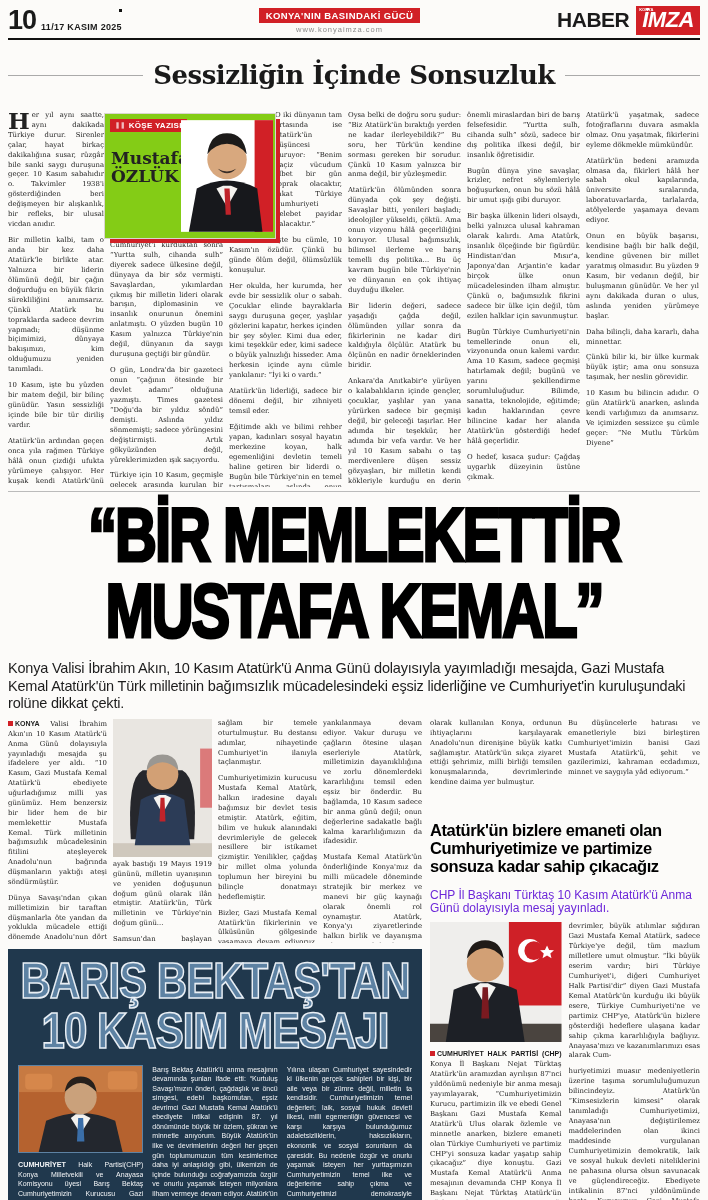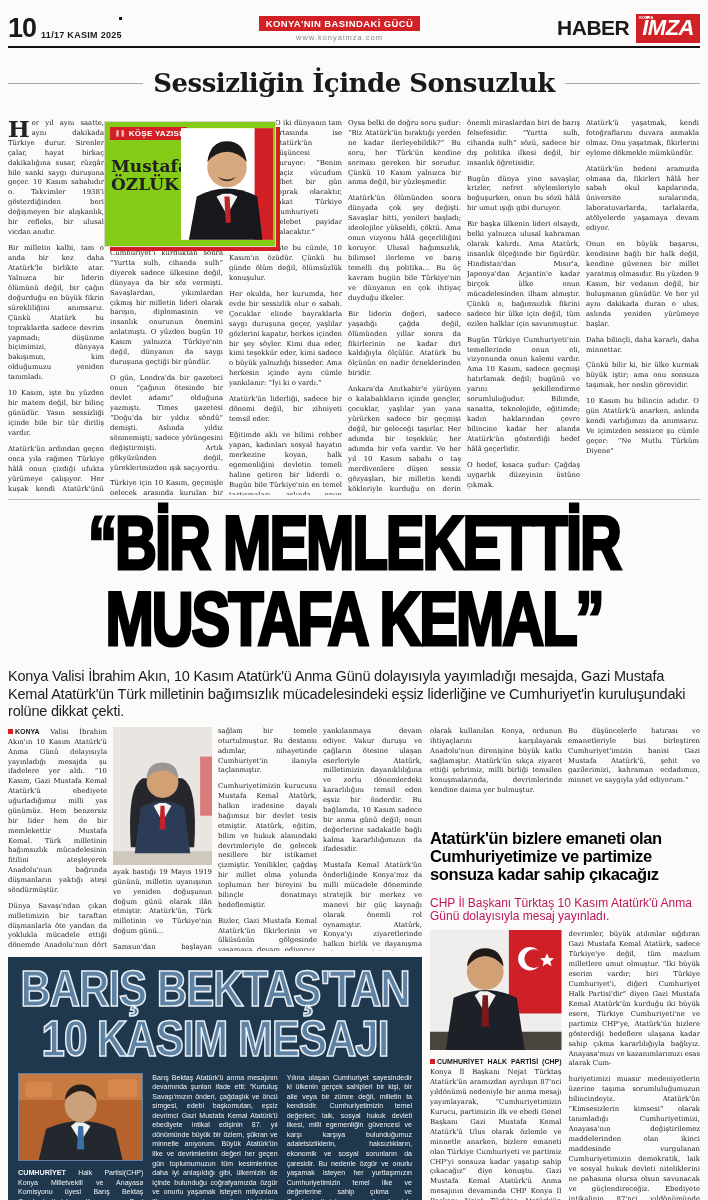--- a/index.html
+++ b/index.html
@@ -1,19 +1,19 @@
 <!DOCTYPE html>
 <html lang="tr"><head>
 <meta charset="utf-8">
 <style>
   html,body{margin:0;padding:0;background:#e8e8e8;}
   .page{width:708px;height:1200px;background:#fcfbf9;position:relative;box-sizing:border-box;
         padding:4px 8px;font-family:"DejaVu Serif",serif;color:#1a1a1a;overflow:hidden;margin:0 auto;}
   
-  .topbar{display:flex;align-items:center;border-bottom:2px solid #111;padding-bottom:2px;height:32px;margin-top:8px;}
+  .topbar{display:flex;align-items:center;border-bottom:2px solid #111;padding-bottom:2px;height:32px;}
   .pageno{font:bold 27px "Liberation Sans",sans-serif;letter-spacing:-1px;}
   .datewrap{display:flex;align-items:flex-end;margin-left:5px;gap:10px;flex-direction:column;}
   .sqdot{width:3px;height:3px;background:#111;display:inline-block;}
   .date{font:bold 9px "Liberation Sans",sans-serif;letter-spacing:.3px;}
   .logo-center{margin:0 auto;text-align:center;line-height:1;}
   .slogan-box{background:#d12026;color:#fff;font:bold 9.5px "Liberation Sans",sans-serif;
               padding:2px 7px;display:inline-block;letter-spacing:.4px;}
   .website{font:7.5px "Liberation Sans",sans-serif;color:#8a8a8a;letter-spacing:1px;margin-top:2px;}
   .tb-right{display:flex;align-items:center;gap:7px;}
   .section-label{font:bold 21px "Liberation Sans",sans-serif;letter-spacing:-.5px;}
@@ -54,21 +54,21 @@
   .b-right{width:270px;flex:none;}
   .konya-grid{display:flex;gap:6px;height:224px;overflow:hidden;}
   .kcol{flex:1;font-size:6.9px;line-height:1.43;text-align:justify;color:#222;overflow:hidden;}
   .kphoto{width:100%;height:138px;margin-bottom:3px;display:block;}
   .sq{width:5px;height:5px;background:#d12026;display:inline-block;margin-right:2px;}
   .lead-tag{font-weight:bold;font-family:"Liberation Sans",sans-serif;font-size:7px;}
   
   .konya-56{display:flex;gap:6px;height:88px;overflow:hidden;margin-bottom:5px;}
   
   .chp-subhead{font:bold 16.5px/1.1 "Liberation Sans",sans-serif;letter-spacing:-.4px;color:#000;}
-  .chp-dek{font:400 12px/1.15 "Liberation Sans",sans-serif;color:#be185d;margin:4px 0 6px;}
+  .chp-dek{font:400 12px/1.15 "Liberation Sans",sans-serif;color:#6d28d9;margin:4px 0 6px;}
   .chp-cols{display:flex;gap:7px;height:382px;overflow:hidden;}
   .chp-c{flex:1;font-size:6.9px;line-height:1.44;text-align:justify;overflow:hidden;}
   .chp-photo{width:100%;height:120px;margin-bottom:3px;display:block;}
   .cap b{font-family:"Liberation Sans",sans-serif;font-size:7px;}
   
   .bektas{margin-top:6px;background:#20384d;height:340px;padding:8px 10px 6px;box-sizing:border-box;color:#f2f4f6;}
   .bk-hl{font-family:"Liberation Sans",sans-serif;font-weight:bold;text-align:center;font-size:42px;
          letter-spacing:-1px;line-height:1;color:#5d82a3;-webkit-text-stroke:1.4px #e9eff5;
          transform:scaleY(1.18);transform-origin:center top;height:50px;white-space:nowrap;}
   .bk-cols{display:flex;gap:9px;height:212px;overflow:hidden;margin-top:8px;
@@ -130,21 +130,21 @@
         <p class="para" data-name="paragraph">Ankara'da Anıtkabir'e yürüyen o kalabalıkların içinde gençler, çocuklar, yaşlılar yan yana yürürken sadece bir geçmişi değil, bir geleceği taşırlar. Her adımda bir teşekkür, her adımda bir vefa vardır. Ve her yıl 10 Kasım sabahı o taş merdivenlere düşen sessiz gözyaşları, bir milletin kendi kökleriyle kurduğu en derin bağın ifadesidir.</p>
       </div>
     <div class="ocol" data-name="oped-col-5">
         <p class="para" data-name="paragraph">önemli miraslardan biri de barış felsefesidir. “Yurtta sulh, cihanda sulh” sözü, sadece bir dış politika ilkesi değil, bir insanlık öğretisidir.</p>
         <p class="para" data-name="paragraph">Bugün dünya yine savaşlar, krizler, nefret söylemleriyle boğuşurken, onun bu sözü hâlâ bir umut ışığı gibi duruyor.</p>
         <p class="para" data-name="paragraph">Bir başka ülkenin lideri olsaydı, belki yalnızca ulusal kahraman olarak kalırdı. Ama Atatürk, insanlık ölçeğinde bir figürdür. Hindistan'dan Mısır'a, Japonya'dan Arjantin'e kadar birçok ülke onun mücadelesinden ilham almıştır. Çünkü o, bağımsızlık fikrini sadece bir ülke için değil, tüm ezilen halklar için savunmuştur.</p>
         <p class="para" data-name="paragraph">Bugün Türkiye Cumhuriyeti'nin temellerinde onun eli, vizyonunda onun kalemi vardır. Ama 10 Kasım, sadece geçmişi hatırlamak değil; bugünü ve yarını şekillendirme sorumluluğudur. Bilimde, sanatta, teknolojide, eğitimde; kadın haklarından çevre bilincine kadar her alanda Atatürk'ün gösterdiği hedef hâlâ geçerlidir.</p>
         <p class="para" data-name="paragraph">O hedef, kısaca şudur: Çağdaş uygarlık düzeyinin üstüne çıkmak.</p>
       </div>
     <div class="ocol" data-name="oped-col-6">
-        <p class="para" data-name="paragraph">Atatürk'ü yaşatmak, kendi fotoğraflarını duvara asmakla olmaz. Onu yaşatmak, fikirlerini eyleme dökmekle mümkündür.</p>
+        <p class="para" data-name="paragraph">Atatürk'ü yaşatmak, sadece fotoğraflarını duvara asmakla olmaz. Onu yaşatmak, fikirlerini eyleme dökmekle mümkündür.</p>
         <p class="para" data-name="paragraph">Atatürk'ün bedeni aramızda olmasa da, fikirleri hâlâ her sabah okul kapılarında, üniversite sıralarında, laboratuvarlarda, tarlalarda, atölyelerde yaşamaya devam ediyor.</p>
         <p class="para" data-name="paragraph">Onun en büyük başarısı, kendisine bağlı bir halk değil, kendine güvenen bir millet yaratmış olmasıdır. Bu yüzden 9 Kasım, bir vedanın değil, bir buluşmanın günüdür. Ve her yıl aynı dakikada duran o ulus, aslında yeniden yürümeye başlar.</p>
         <p class="para" data-name="paragraph">Daha bilinçli, daha kararlı, daha minnettar.</p>
         <p class="para" data-name="paragraph">Çünkü bilir ki, bir ülke kurmak büyük iştir; ama onu sonsuza taşımak, her neslin görevidir.</p>
         <p class="para" data-name="paragraph">10 Kasım bu bilincin adıdır. O gün Atatürk'ü anarken, aslında kendi varlığımızı da anımsarız. Ve içimizden sessizce şu cümle geçer: “Ne Mutlu Türküm Diyene”</p>
       </div>
 
     <div class="author-card" data-name="columnist-card">
       <div class="kicker" data-name="kicker-badge">
         <span class="kdots" data-name="kicker-dots-icon">❚❚</span>

